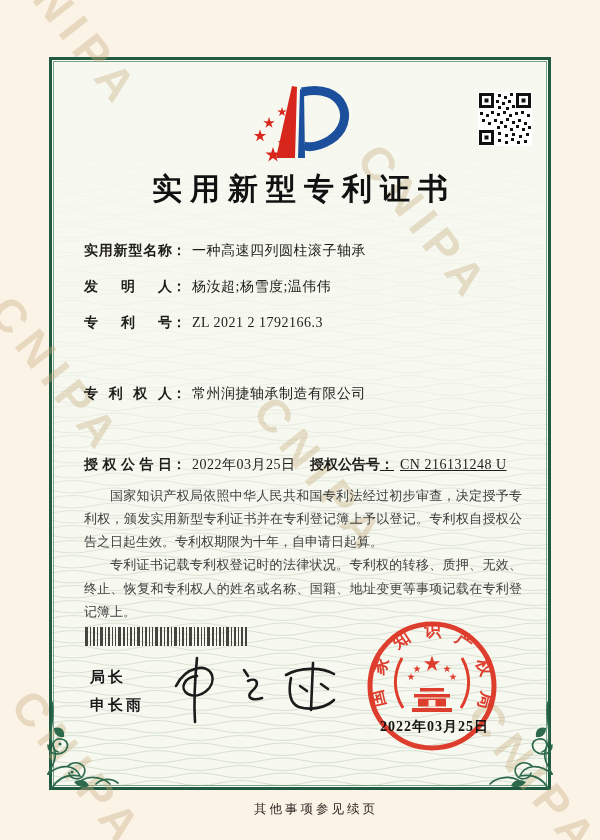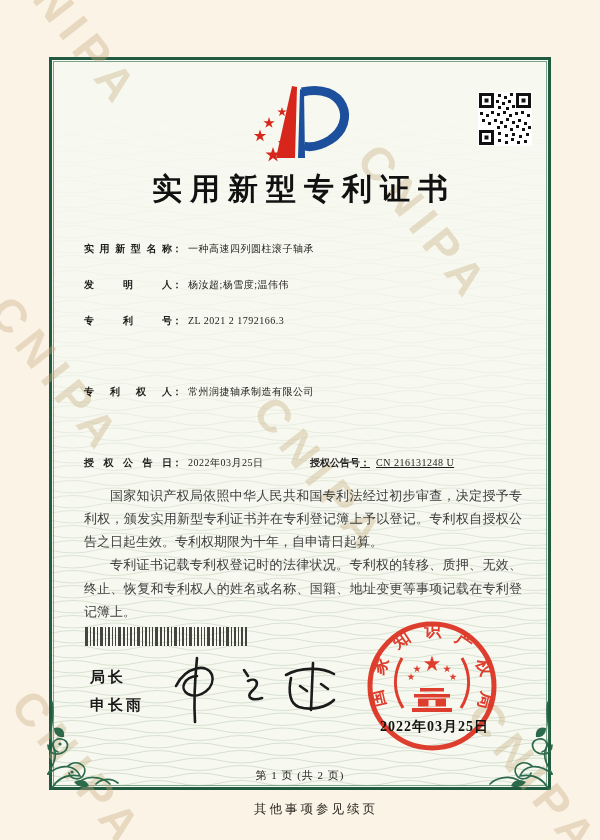--- a/index.html
+++ b/index.html
@@ -36,21 +36,21 @@
   
   .cert-no { position:absolute; left:76px; top:86px; font-size:13px; letter-spacing:1px; }
   .logo { position:absolute; left:240px; top:80px; }
   .qr { position:absolute; left:478px; top:92px; }
   .title {
     position:absolute; left:0; right:0; top:169px; text-align:center;
     font-size:30px; font-weight:bold; letter-spacing:8px; text-indent:8px; color:#111;
   }
 
   
-  .field-row { position:absolute; left:84px; font-size:10px; white-space:nowrap; }
+  .field-row { position:absolute; left:84px; font-size:14px; white-space:nowrap; }
   .flabel {
     display:inline-block; width:88px; text-align:justify; text-align-last:justify;
     font-weight:600; vertical-align:top;
   }
   .colon { font-weight:600; margin-right:6px; }
   .fvalue { letter-spacing:0.5px; }
   .pair2 { position:absolute; left:226px; top:0; white-space:nowrap;text-decoration:underline; }
   .pair2 .flabel { width:auto; text-align:left; text-align-last:auto; }
 
   
@@ -413,16 +413,15 @@
         </g>
         <rect x="66.5" y="84" width="7" height="6.5" fill="#f7f2e6"></rect>
         <g fill="none" stroke="#dc2a1a" stroke-width="3">
           <path d="M40,42 C31,58 31,76 41,92"></path>
           <path d="M100,42 C109,58 109,76 99,92"></path>
         </g>
       </g>
     </svg>
     <div class="seal-date">2022年03月25日</div>
 
-    <div class="page-num">第 1 页 (共 2 页)</div>
     <div class="footer-note">其他事项参见续页</div>
   </div>
 </div>
 
 </body></html>

